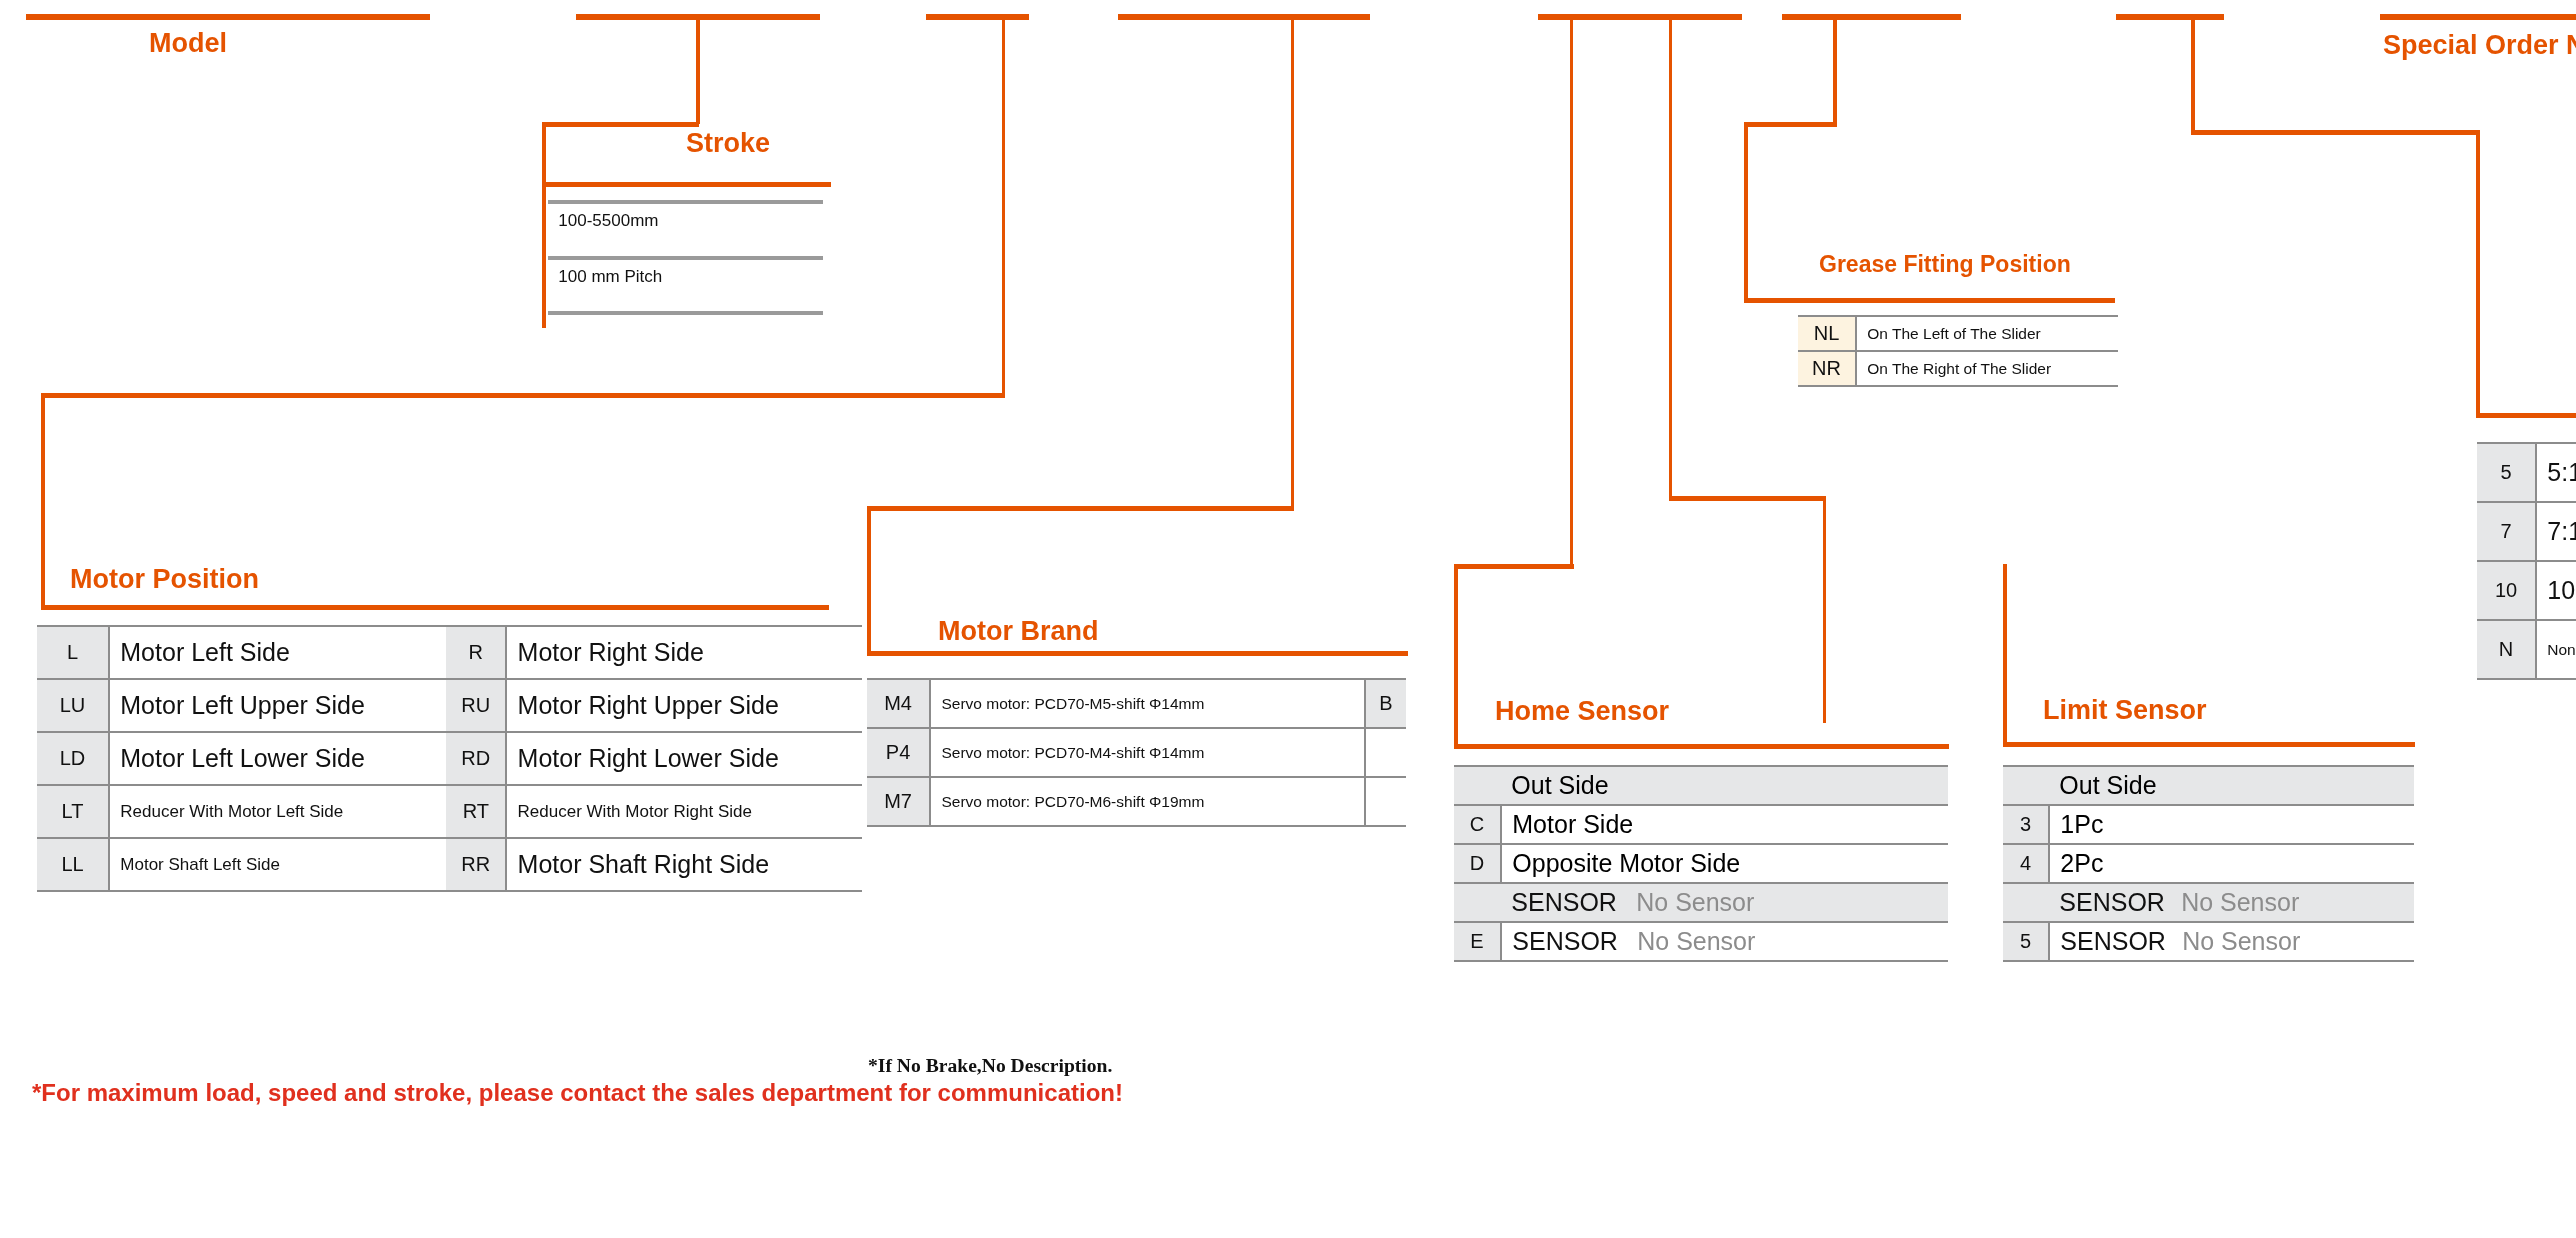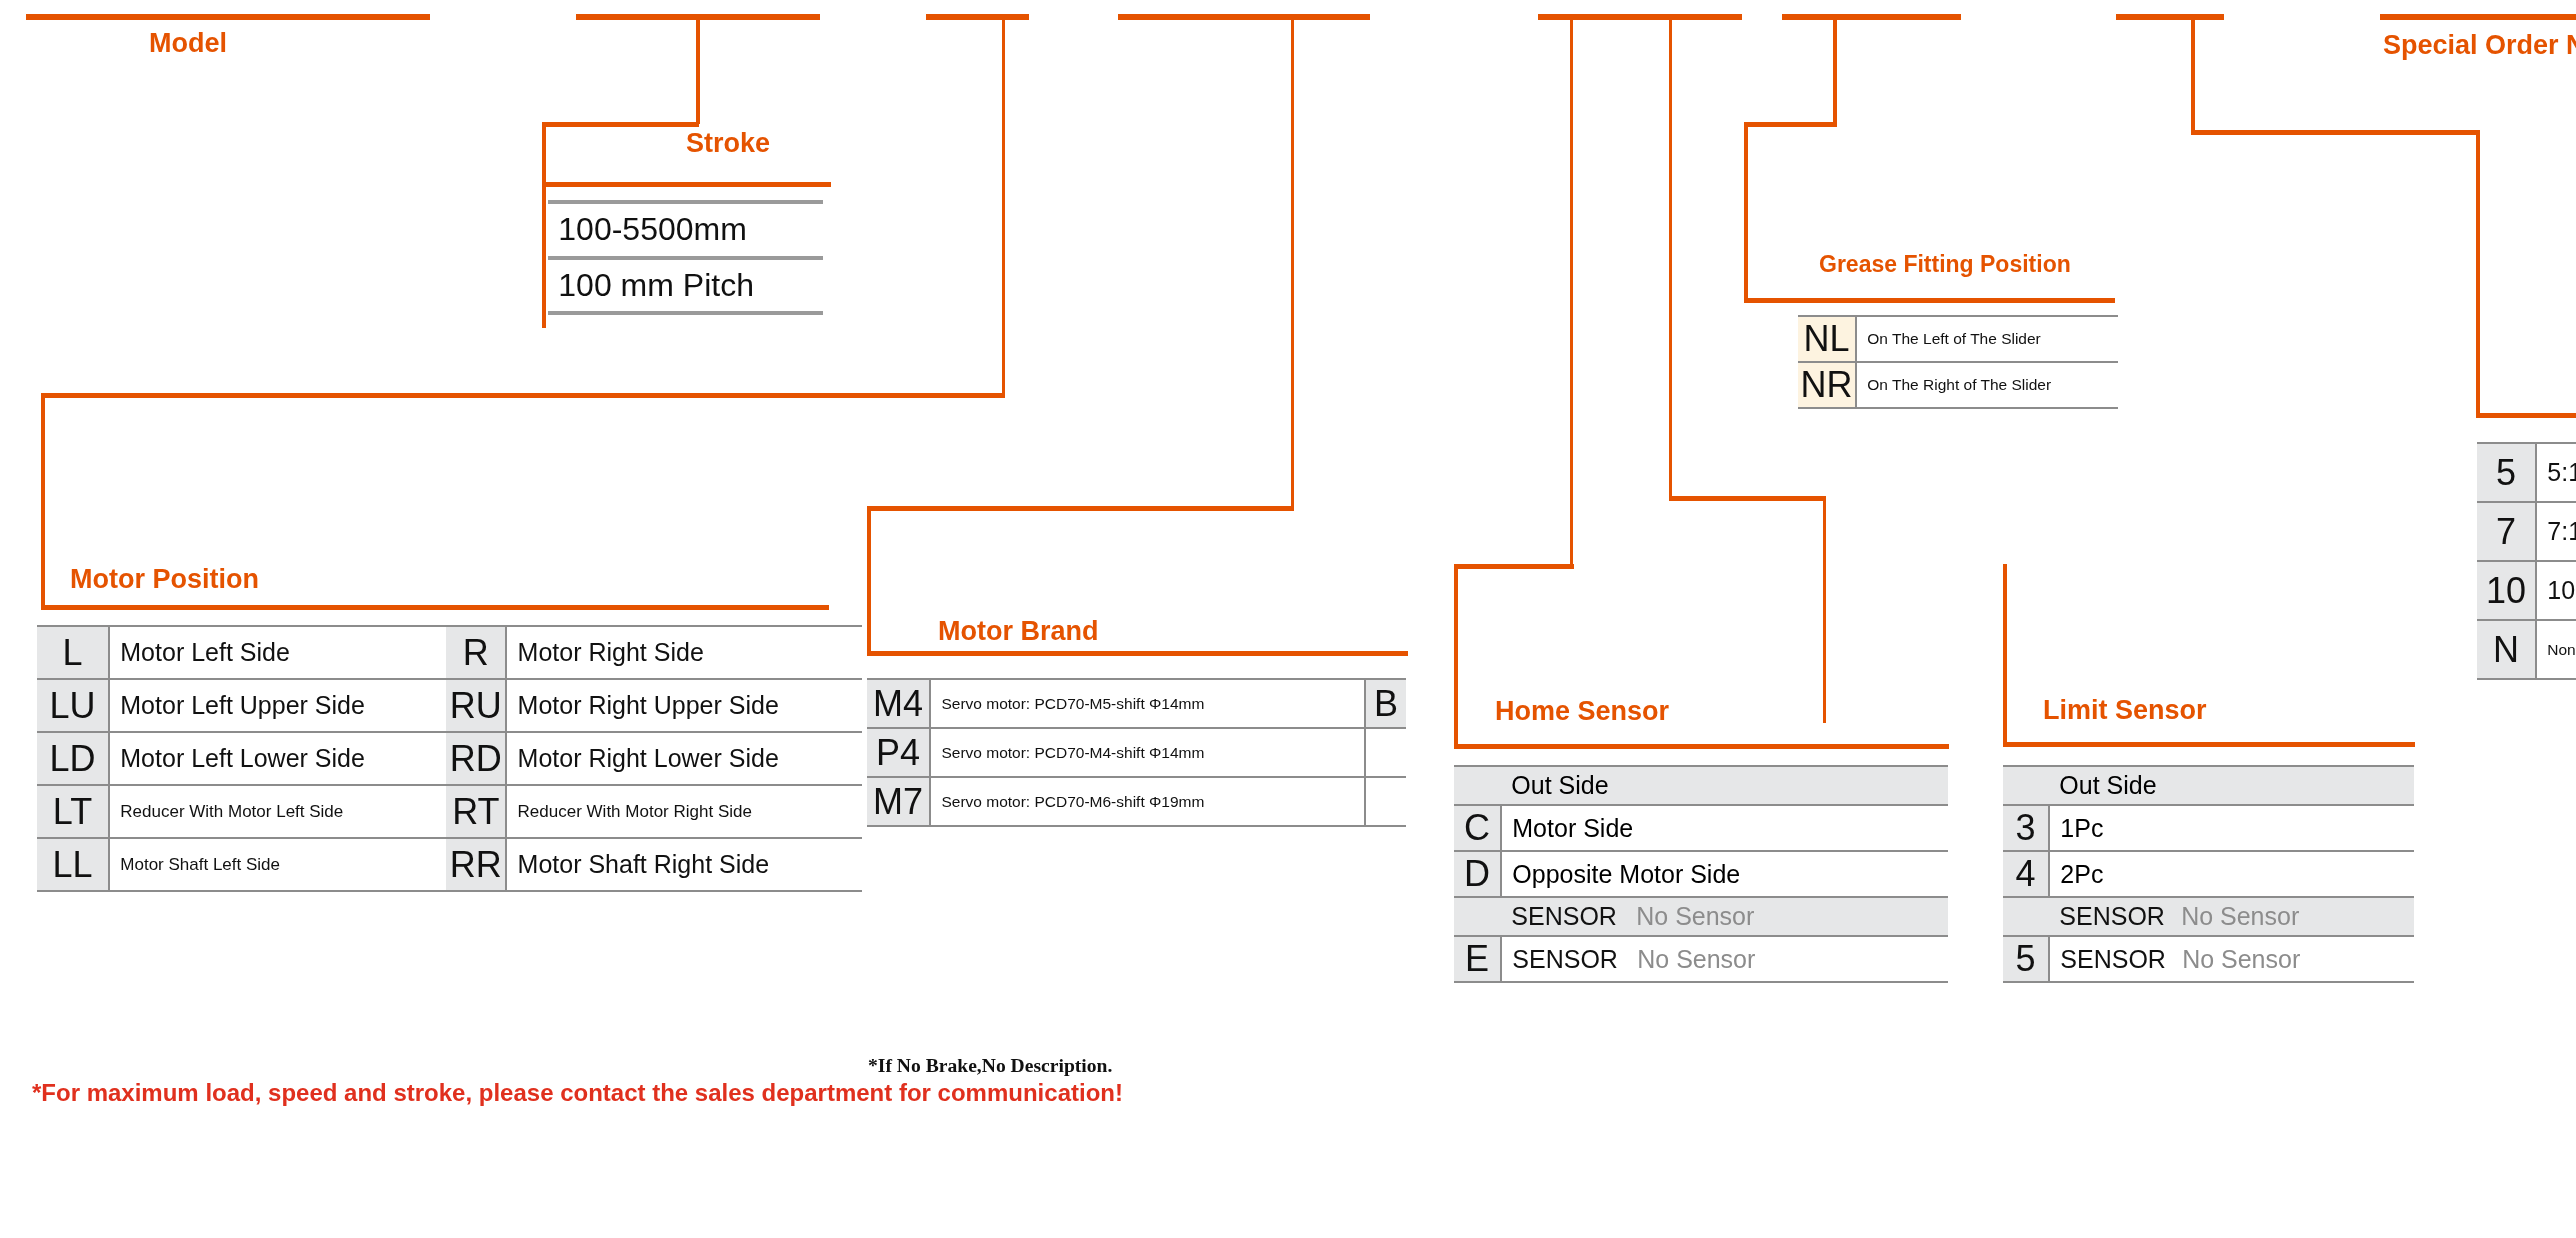--- a/index.html
+++ b/index.html
@@ -22,35 +22,35 @@
     font-size:27px;line-height:1;
   }
 
   
   .tbl{position:absolute;border-collapse:collapse;table-layout:fixed;}
   .tbl td{
     border-top:2.1px solid #8C8C8C;border-bottom:2.1px solid #8C8C8C;
     color:#111;vertical-align:middle;white-space:nowrap;
   }
   .tbl td.code{
-    background:#E6E7E8;text-align:center;font-size:36px;
+    background:#E6E7E8;text-align:center;font-size:20px;
     border-right:2.1px solid #8C8C8C;
   }
   .tbl td.desc{background:#fff;text-align:left;font-size:25px;padding-left:10.3px;}
   .tbl td.blank{background:#fff;border-right:2.1px solid #8C8C8C;}
   .tbl td.shade{background:#E6E7E8;}
   .tbl td.cream{background:#FDF3E0;}
   .tbl td.small{font-size:17px;}
   .tbl td.tiny{font-size:15.5px;}
   .tbl td.grey-txt{color:#000000;}
 
   
   .rules{position:absolute;}
   .rules .r-line{position:absolute;height:4.1px;background:#9A9A9A;left:0;}
-  .rules .r-txt{position:absolute;font-size:32px;color:#111;white-space:nowrap;}
+  .rules .r-txt{position:absolute;font-size:17px;color:#111;white-space:nowrap;}
 
   .note{position:absolute;white-space:nowrap;font-weight:bold;}
   .note-red{color:#E0301E;font-size:24px;}
   .note-blk{color:#111;font-size:19.6px;font-family:Liberation Serif, serif;}
 </style>
 </head>
 <body>
 
 <div class="stage">
 

